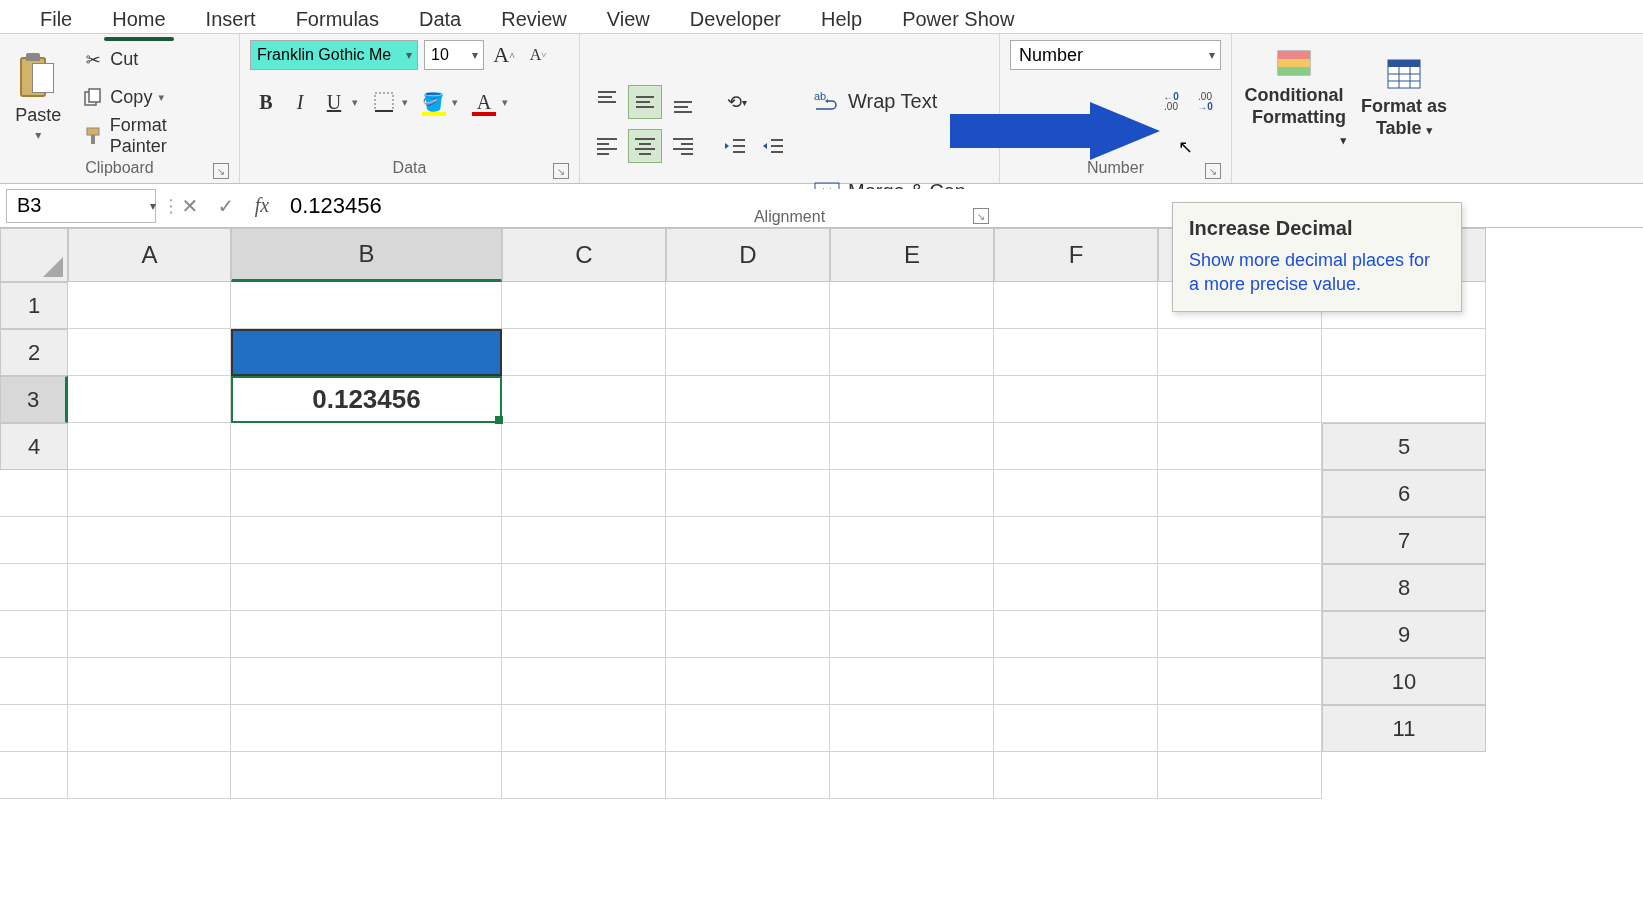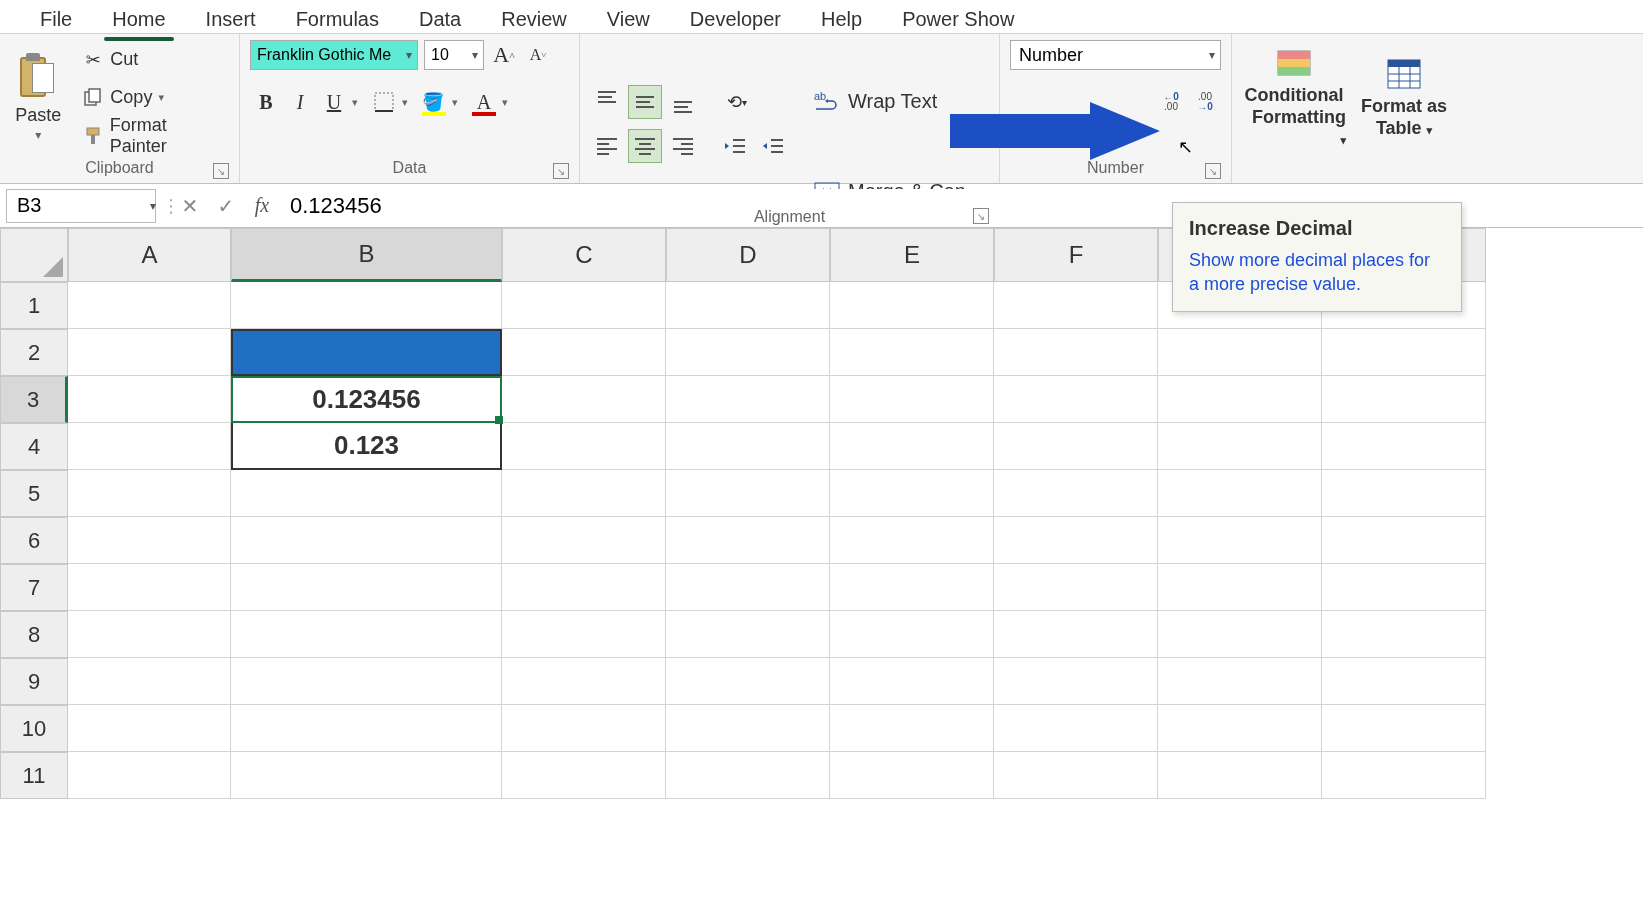--- a/index.html
+++ b/index.html
@@ -412,21 +412,20 @@
   <div class="cell b3">0.123456</div>
   <div class="cell"></div>
   <div class="cell"></div>
   <div class="cell"></div>
   <div class="cell"></div>
   <div class="cell"></div>
   <div class="cell"></div>
 
   <div class="rhdr">4</div>
   <div class="cell"></div>
-  <div class="cell b4">0.123</div>
   <div class="cell"></div>
   <div class="cell"></div>
   <div class="cell"></div>
   <div class="cell"></div>
   <div class="cell"></div>
   <div class="cell"></div>
 
   <div class="rhdr">5</div>
   <div class="cell"></div>
     <div class="cell"></div>

